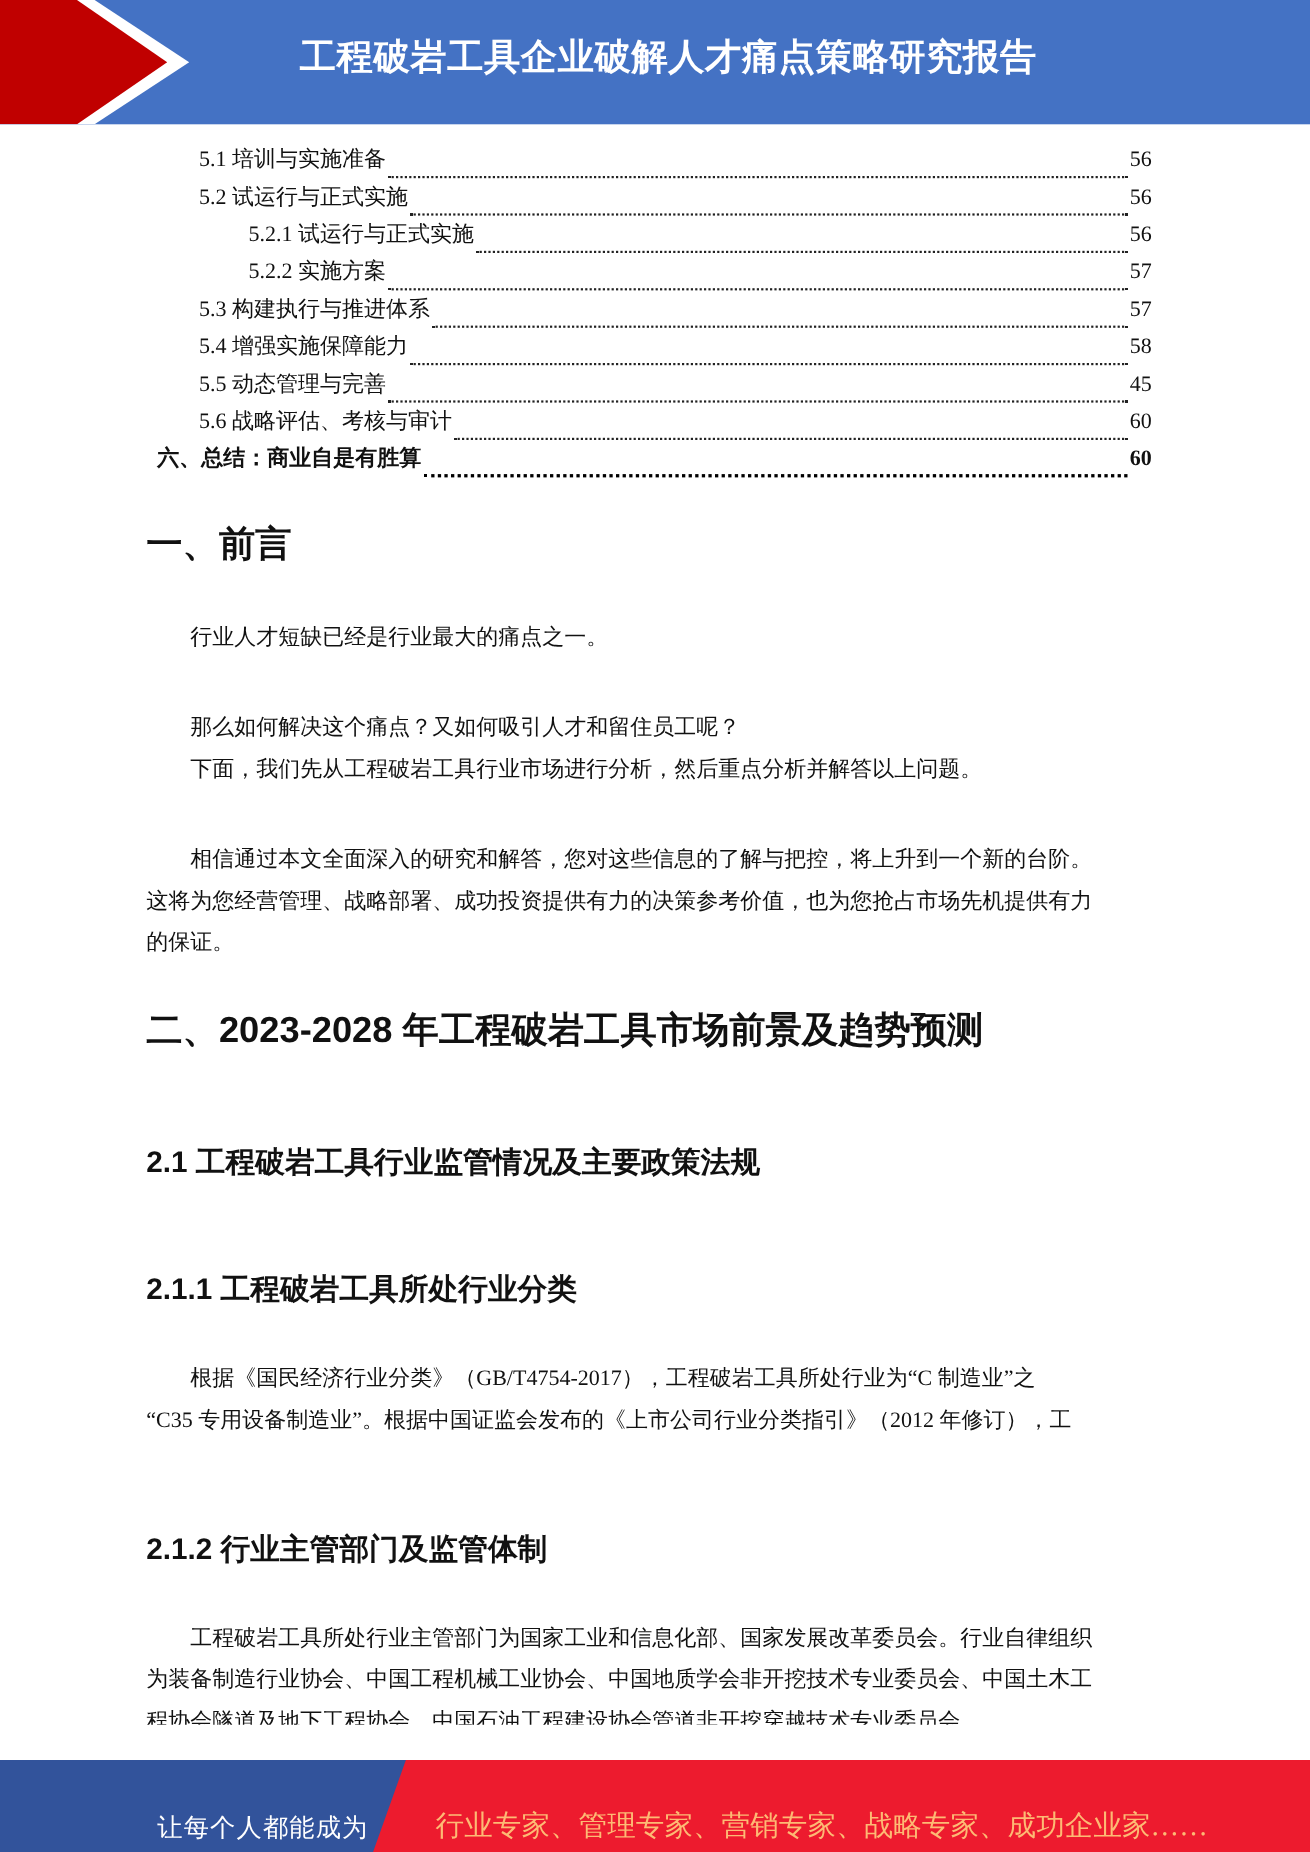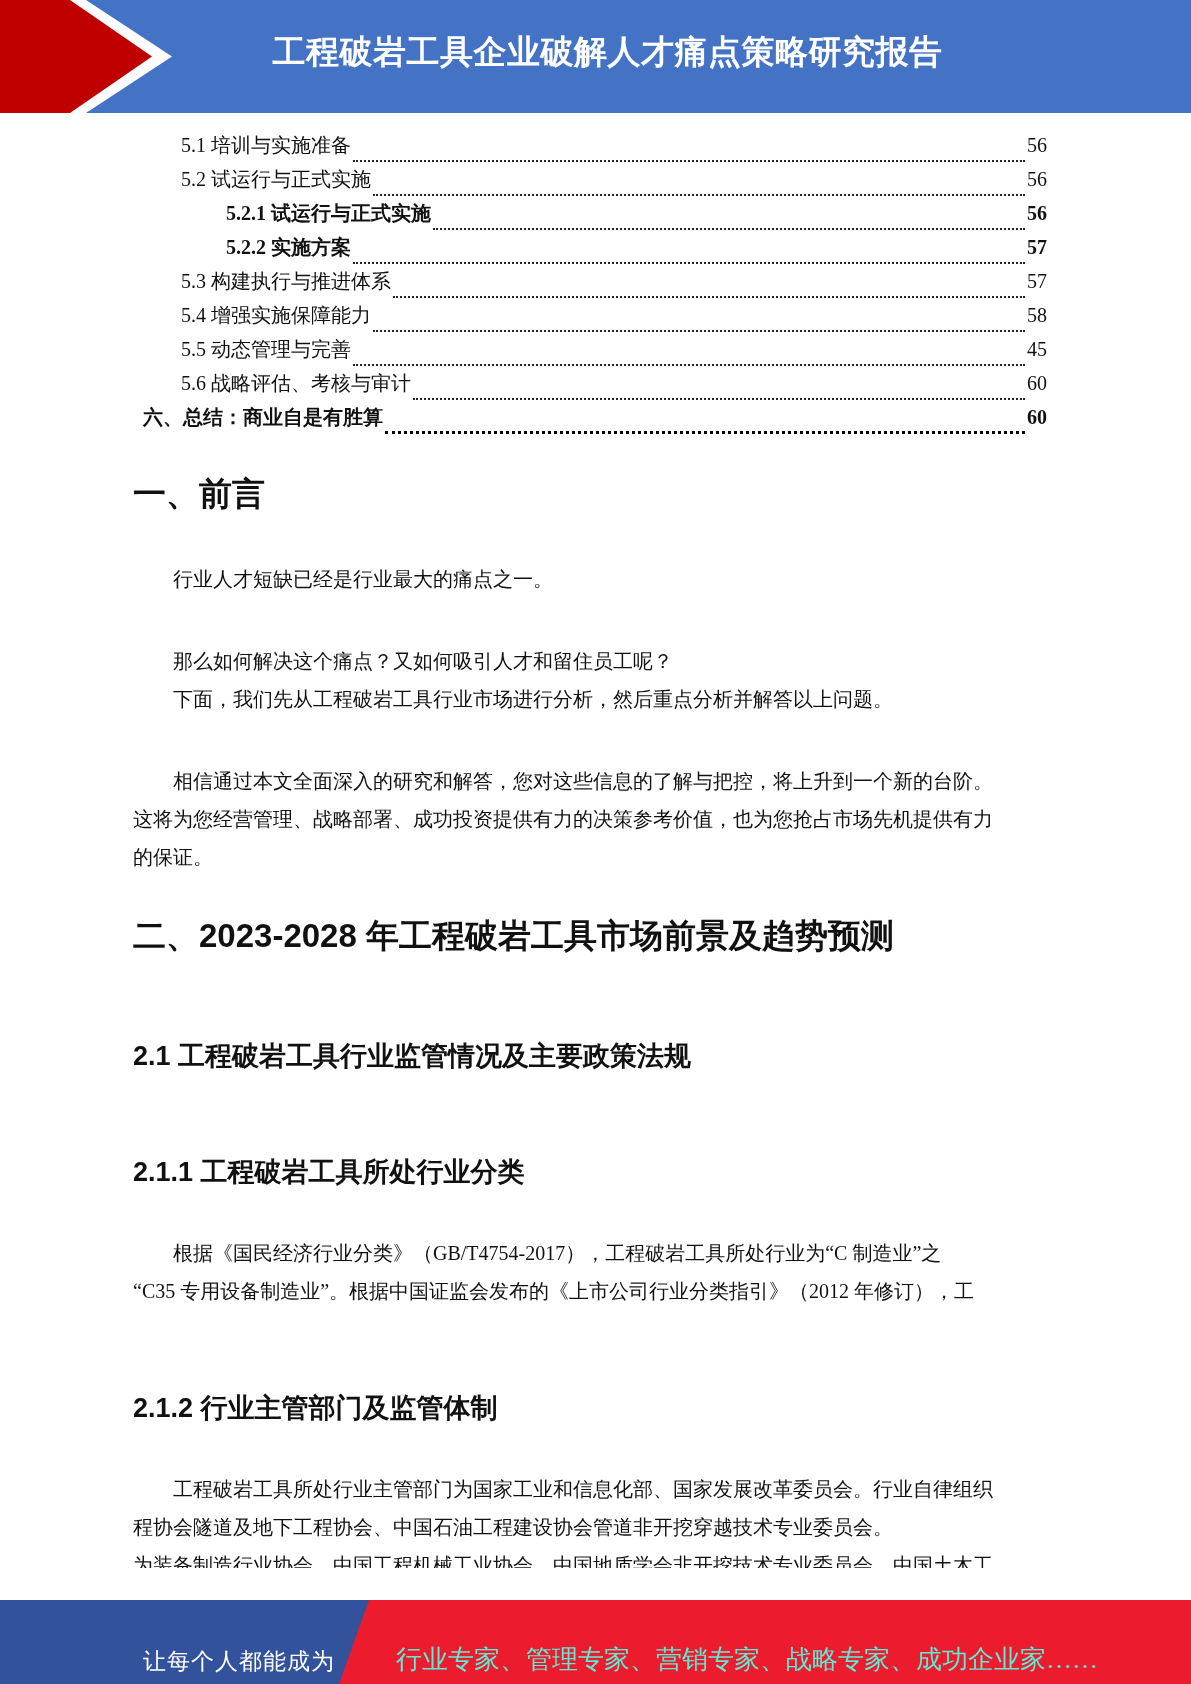--- a/index.html
+++ b/index.html
@@ -26,21 +26,21 @@
   }
   
   .main{position:relative;margin:0 144px 0 133px;height:1455px;overflow:hidden;}
   
   .toc{padding-top:15px;}
   .toc-row{
     display:flex;align-items:flex-start;line-height:34px;font-size:20px;white-space:nowrap;
   }
   .toc-row.lvl0{padding-left:10px;}
   .toc-row.lvl1{padding-left:48px;}
-  .toc-row.lvl2{padding-left:93px;font-weight:bold;}
+  .toc-row.lvl2{padding-left:93px;}
   .toc-row.bold{font-weight:700;}
   .toc-label{flex:0 0 auto;}
   .toc-dots{
     flex:1 1 auto;align-self:flex-end;height:10px;margin:0 2px;
     border-bottom:2px dotted #222;
   }
   .toc-row.bold .toc-dots{border-bottom:3px dotted #000;}
   .toc-page{flex:0 0 auto;}
   
   .b-h1{
@@ -58,21 +58,21 @@
   .ftr{position:absolute;left:0;bottom:0;width:100%;height:84px;background:var(--footer-blue);}
   .ftr-red{
     position:absolute;inset:0;background:var(--footer-red);
     clip-path:polygon(369px 0,100% 0,100% 100%,339px 100%);
   }
   .ftr-left{
     position:absolute;left:143px;top:46px;z-index:3;color:#fff;
     font-size:23px;white-space:nowrap;letter-spacing:1px;
   }
   .ftr-right{
-    position:absolute;left:396px;top:42px;z-index:3;color:#5eead4;
+    position:absolute;left:396px;top:42px;z-index:3;color:#fdba74;
     font-size:26px;white-space:nowrap;
   }
 </style>
 </head>
 <body>
 
 <div class="page">
 
   <div class="hdr">
     <svg class="hdr-arrow" viewBox="0 0 175 113" aria-hidden="true">
@@ -147,22 +147,22 @@
         <div class="b-h1">二、2023-2028 年工程破岩工具市场前景及趋势预测</div>
         <div class="b-h2">2.1 工程破岩工具行业监管情况及主要政策法规</div>
         <div class="b-h3">2.1.1 工程破岩工具所处行业分类</div>
         <div class="b-p">
           <div class="p-line indent">根据《国民经济行业分类》（GB/T4754-2017），工程破岩工具所处行业为“C 制造业”之</div>
           <div class="p-line">“C35 专用设备制造业”。根据中国证监会发布的《上市公司行业分类指引》（2012 年修订），工</div>
         </div>
         <div class="b-h3">2.1.2 行业主管部门及监管体制</div>
         <div class="b-p">
           <div class="p-line indent">工程破岩工具所处行业主管部门为国家工业和信息化部、国家发展改革委员会。行业自律组织</div>
+          <div class="p-line">为装备制造行业协会、中国工程机械工业协会、中国地质学会非开挖技术专业委员会、中国土木工</div>
           <div class="p-line">程协会隧道及地下工程协会、中国石油工程建设协会管道非开挖穿越技术专业委员会。</div>
-          <div class="p-line">为装备制造行业协会、中国工程机械工业协会、中国地质学会非开挖技术专业委员会、中国土木工</div>
         </div>
       </div>
 
   </div>
 
   <div class="ftr">
     <div class="ftr-red"></div>
     <div class="ftr-left">让每个人都能成为</div>
     <div class="ftr-right">行业专家、管理专家、营销专家、战略专家、成功企业家……</div>
   </div>

